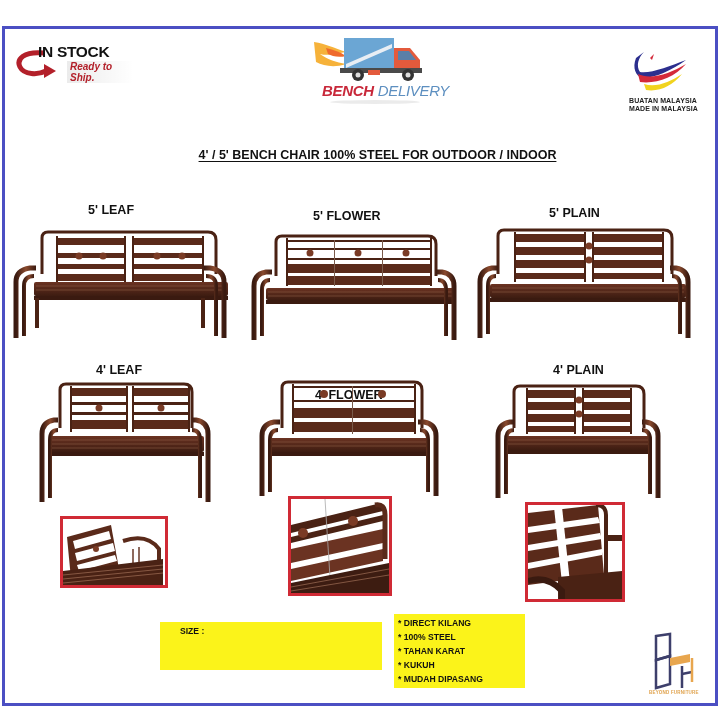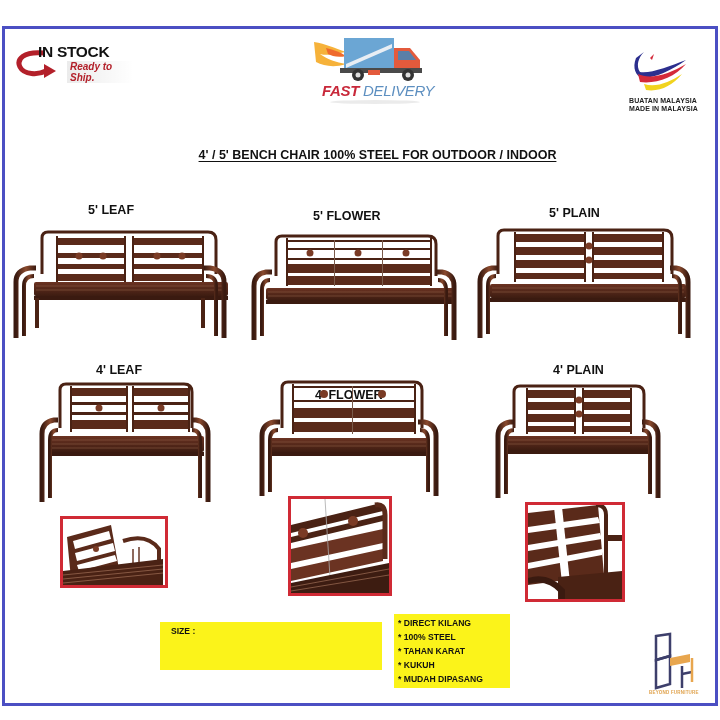--- a/index.html
+++ b/index.html
@@ -38,24 +38,24 @@
     padding-left: 35px;
   }
 
   .bench-title { position: absolute; font-weight: 900; font-size: 12.5px; color: #111; text-align: center; white-space: nowrap; }
   .bench { position: absolute; }
 
   .detail { position: absolute; border: 3px solid #d02a35; background: #fff; overflow: hidden; }
 
   .size-box {
     position: absolute; left: 160px; top: 622px; width: 222px; height: 48px;
-    background: #fbf31a; padding: 3px 11px; font-weight: 900; font-size: 8.6px; color: #111; line-height: 13px;
+    background: #fbf31a; padding: 3px 20px; font-weight: 900; font-size: 8.6px; color: #111; line-height: 13px;
   }
   .feat-box {
-    position: absolute; left: 394px; top: 614px; width: 116px; height: 74px;
+    position: absolute; left: 394px; top: 614px; width: 131px; height: 74px;
     background: #fbf31a; padding: 2px 4px; font-weight: 900; font-size: 8.6px; color: #111; line-height: 14px;
   }
 
   .bf { position: absolute; left: 646px; top: 632px; width: 56px; height: 66px; }
   .bf .brand { position: absolute; left: 3px; top: 58px; font-size: 4.5px; color: #e0a24c; letter-spacing: 0.2px; white-space: nowrap; font-weight: 700; }
 </style>
 </head>
 <body>
 
 <div class="frame"></div>
@@ -78,21 +78,21 @@
     <path d="M84 14 L100 14 L110 26 L110 38 L84 38 Z" fill="#e35a3c"></path>
     <polygon points="88,17 99,17 106,26 88,26" fill="#5a7fa8"></polygon>
     <rect x="30" y="34" width="82" height="5" fill="#4a4a4a"></rect>
     <rect x="58" y="36" width="12" height="5" fill="#e35a3c"></rect>
     <circle cx="48" cy="41" r="6" fill="#333"></circle>
       <circle cx="48" cy="41" r="2.5" fill="#ddd"></circle>
     <circle cx="98" cy="41" r="6" fill="#333"></circle>
       <circle cx="98" cy="41" r="2.5" fill="#ddd"></circle>
   </svg>
   <div class="label">
-    <span class="a">FAST</span>
+    <span class="a">BENCH</span>
     <span class="b">DELIVERY</span>
   </div>
   <div class="shadow"></div>
 </div>
 
 <div class="my">
   <svg class="logo" viewBox="0 0 60 48">
     <path d="M14 4 C8 10, 6 18, 10 24 C20 26, 40 18, 56 12 C42 22, 26 30, 12 30 C6 28, 2 20, 6 10 Z" fill="#2c2f8e"></path>
     <path d="M8 26 C20 32, 40 26, 56 16 C44 30, 26 36, 10 34 Z" fill="#d42a3a"></path>
     <path d="M14 36 C26 40, 40 34, 52 26 C42 38, 30 44, 16 42 Z" fill="#f1d31e"></path>

